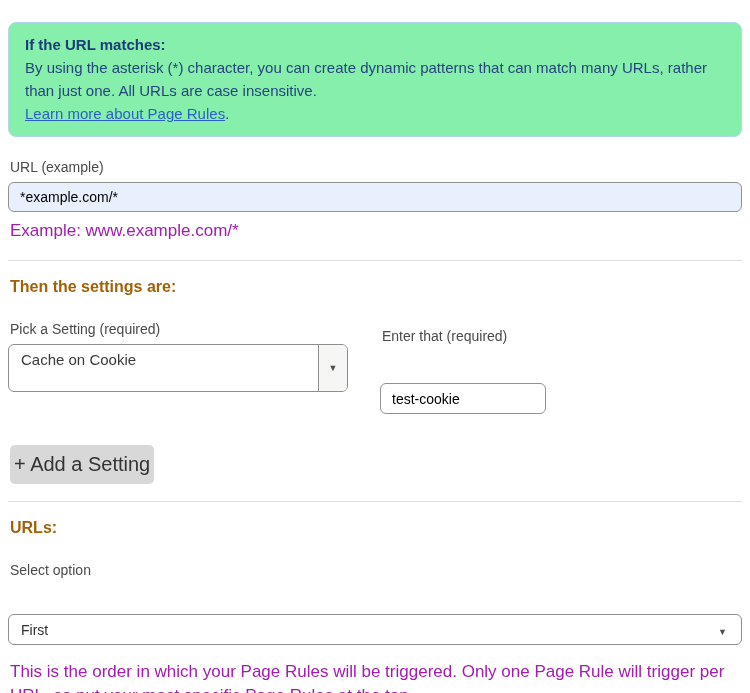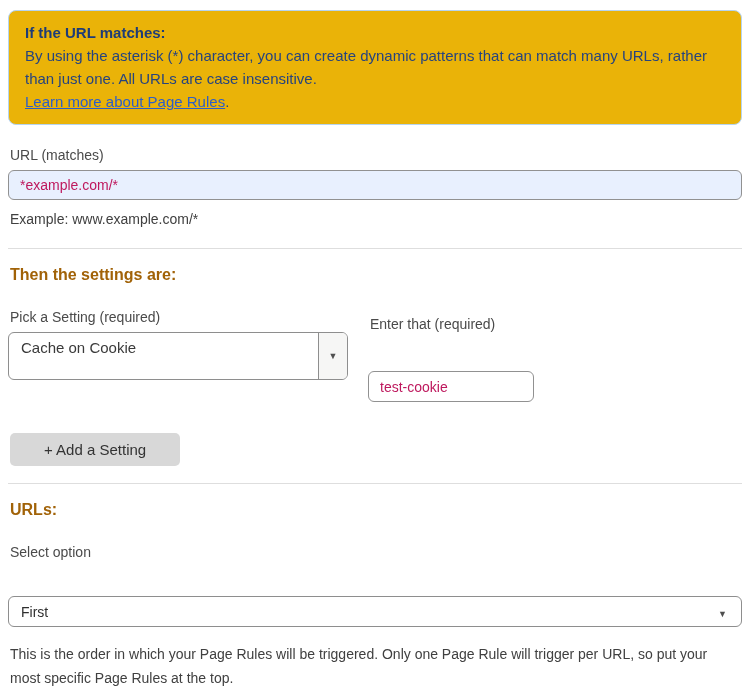--- a/index.html
+++ b/index.html
@@ -16,28 +16,29 @@
   .page-title {
     font-size: 19px;
     font-weight: bold;
     color: #2b2b2b;
     margin: 8px 0 15px 2px;
     letter-spacing: 0.1px;
   }
 
   
   .info-box {
-    background: #eab308;
+    background: #86efac;
     border: 1px solid #b6d4ef;
     border-radius: 8px;
     padding: 10px 16px 11px 16px;
     margin-bottom: 22px;
     font-size: 15px;
     line-height: 23px;
     color: #27447e;
+    margin-top: 12px;
   }
   .info-heading { font-weight: bold; color: #1e3c78; }
   .info-link {
     color: #2c5ec9;
     text-decoration: underline;
     cursor: pointer;
   }
 
   .field-label {
     display: block;
@@ -45,48 +46,48 @@
     color: #4a4a4a;
     margin: 0 0 7px 2px;
   }
   .text-input {
     width: 100%;
     height: 30px;
     border: 1px solid #919191;
     border-radius: 6px;
     padding: 0 11px;
     font-size: 14px;
-    color: #be185d;
+    color: #000000;
     font-family: "Liberation Sans", sans-serif;
     background: #ffffff;
     outline: none;
   }
   .url-input { background: #e8f0fe; }
 
   .helper-text {
-    font-size: 14px;
-    color: #404040;
+    font-size: 17px;
+    color: #a21caf;
     margin: 7px 0 0 2px;
     line-height: 24px;
   }
 
   .divider {
     border: none;
     border-top: 1px solid #dedede;
     margin: 17px 0;
   }
 
   .section-heading {
     font-size: 16px;
     font-weight: bold;
     color: #a16207;
     margin: 2px 0 25px 2px;
   }
 
-  .settings-row { display: flex; gap: 20px; }
+  .settings-row { display: flex; gap: 32px; }
   .setting-col { width: 340px; }
   .value-col { width: 200px; margin-top: 7px; }
 
   
   .split-select {
     display: flex;
     height: 48px;
     border: 1px solid #8e8e8e;
     border-radius: 6px;
     background: #ffffff;
@@ -111,22 +112,22 @@
   }
   .arrow-glyph { font-size: 9px; color: #4f4f4f; }
 
   .value-input { width: 166px; height: 31px; margin-top: 32px; }
 
   .btn {
     display: inline-block;
     border: none;
     border-radius: 5px;
     font-family: "Liberation Sans", sans-serif;
-    font-size: 15px;
-    padding: 8px 34px;
+    font-size: 20px;
+    padding: 8px 4px;
     cursor: pointer;
   }
   .btn-gray { background: #d8d8d8; color: #333333; }
   .add-setting-btn { margin-top: 31px; margin-left: 2px; }
 
   
   .wide-select {
     display: flex;
     align-items: center;
     width: 100%;
@@ -152,21 +153,21 @@
 
 <div class="container">
 
 
   <div class="info-box">
     <div class="info-heading">If the URL matches:</div>
     <div class="info-body">By using the asterisk (*) character, you can create dynamic patterns that can match many URLs, rather than just one. All URLs are case insensitive.</div>
     <div><a class="info-link">Learn more about Page Rules</a><span>.</span></div>
   </div>
 
-  <label class="field-label">URL (matches)</label>
+  <label class="field-label">URL (example)</label>
   <input class="text-input url-input" type="text" value="*example.com/*" style="">
   <div class="helper-text">Example: www.example.com/*</div>
 
   <hr class="divider">
 
   <h2 class="section-heading">Then the settings are:</h2>
 
   <div class="settings-row">
     <div class="setting-col">
       <label class="field-label">Pick a Setting (required)</label>

